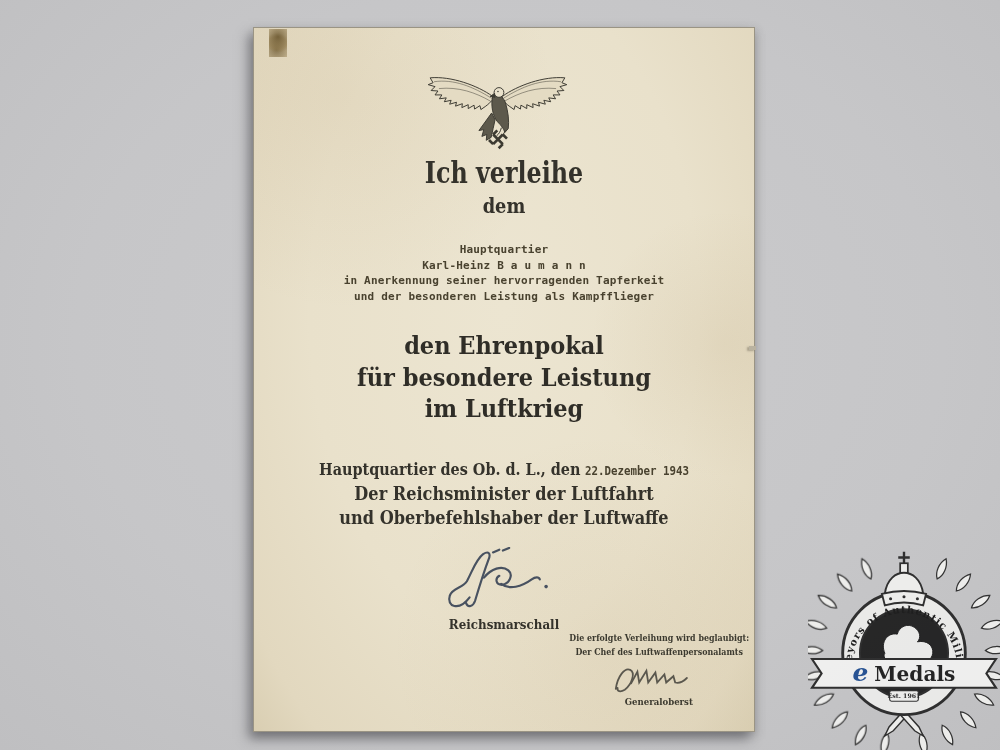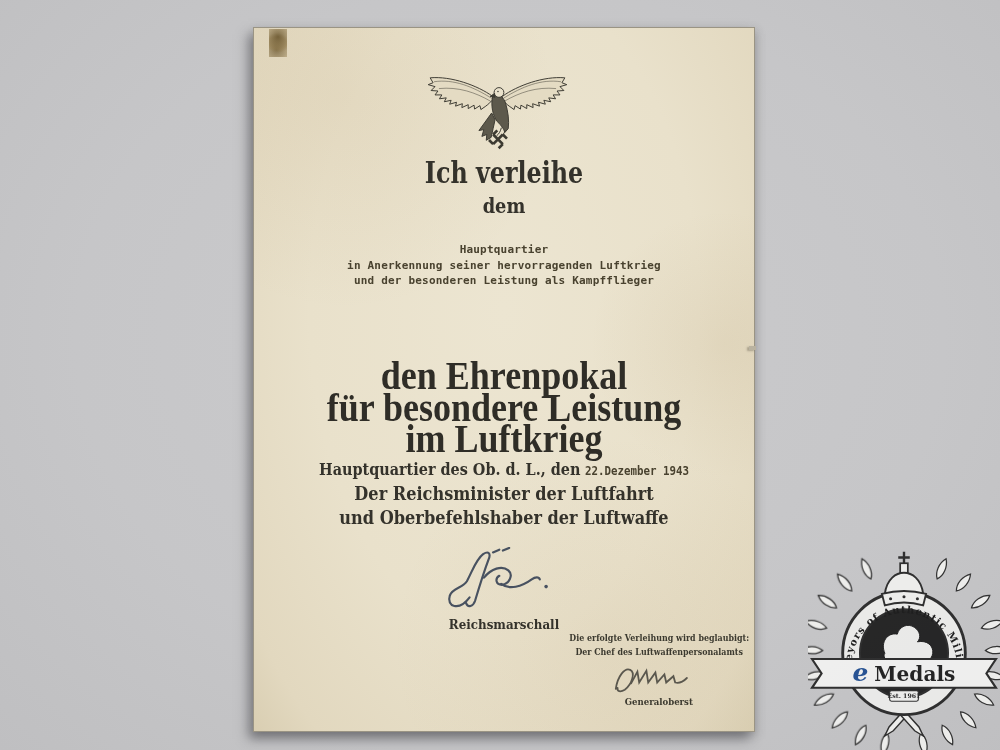--- a/index.html
+++ b/index.html
@@ -20,21 +20,21 @@
           radial-gradient(circle at 50% 28%, rgba(104,84,44,.85), rgba(139,115,66,.45) 55%, transparent 72%),
           radial-gradient(circle at 42% 74%, rgba(104,84,44,.75), rgba(139,115,66,.40) 55%, transparent 72%);}
   .nick{position:absolute;right:-2px;top:318px;width:7px;height:4px;background:#b9b2a0;box-shadow:-2px 1px 2px rgba(90,85,70,.4);}
   .ctr{position:absolute;left:0;right:0;text-align:center;color:#34322b;}
   .fraktur{font-weight:bold;letter-spacing:0;}
   .sal{top:128px;}
   .sal1{font-size:29px;transform:scaleX(.82);}
   .sal2{font-size:21px;margin-top:3px;transform:scaleX(.85);}
   .typed{top:214px;font-family:"DejaVu Sans Mono", monospace;font-size:11px;line-height:15.5px;
          color:#49422f;font-weight:bold;letter-spacing:.2px;}
-  .title{top:332px;font-size:40px;line-height:31.5px;color:#2f2d27;font-family:Liberation Serif, serif;}
+  .title{top:302px;font-size:25px;line-height:31.5px;color:#2f2d27;}
   .title div{transform:scaleX(.9);}
   .dateline{top:432px;font-size:16px;transform:scaleX(.9);}
   .dateline .typedpart{font-family:"DejaVu Sans Mono", monospace;font-size:12px;font-weight:bold;color:#49422f;margin-left:5px;}
   .issuer{top:454px;font-size:19px;line-height:23.5px;}
   .issuer div{transform:scaleX(.85);}
   .sig-goering{position:absolute;left:185px;top:519px;width:126px;height:63px;}
   .signer-title{top:588px;font-size:13.5px;transform:scaleX(.88);}
   .attest{position:absolute;left:320px;top:604px;width:170px;display:flex;flex-direction:column;
           align-items:center;color:#3b392f;font-weight:bold;}
   .attest .small{font-size:9px;line-height:13.5px;transform:scaleX(.88);white-space:nowrap;}
@@ -71,21 +71,22 @@
       </g>
     </svg>
 
     <div class="ctr sal">
       <div class="sal1 fraktur">Ich verleihe</div>
       <div class="sal2 fraktur">dem</div>
     </div>
 
     <div class="ctr typed">
       <div>Hauptquartier</div>
-      <div>in Anerkennung seiner hervorragenden Luftkrieg</div>
+      <div>Karl-Heinz  B a u m a n n</div>
+      <div>in Anerkennung seiner hervorragenden Tapferkeit</div>
       <div>und der besonderen Leistung als Kampfflieger</div>
     </div>
 
     <div class="ctr title fraktur">
       <div>den Ehrenpokal</div>
       <div>für besondere Leistung</div>
       <div>im Luftkrieg</div>
     </div>
 
     <div class="ctr dateline fraktur">

